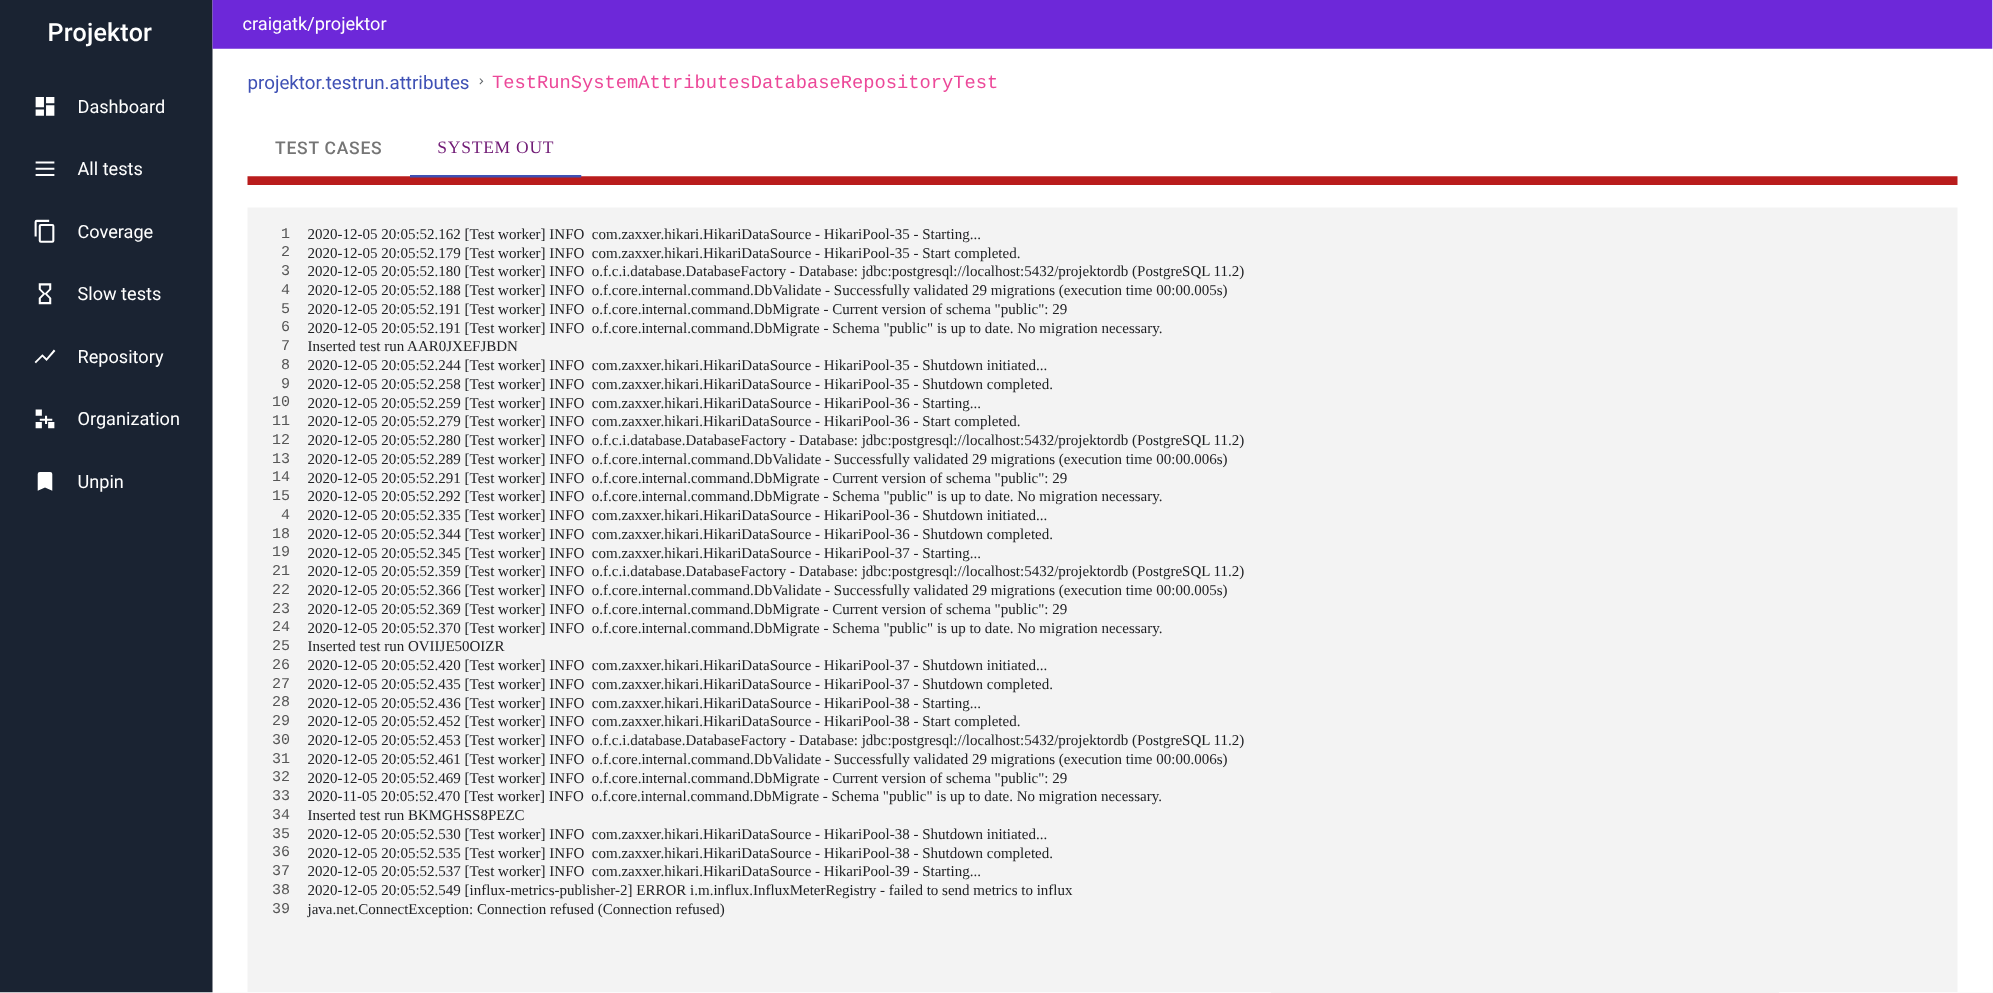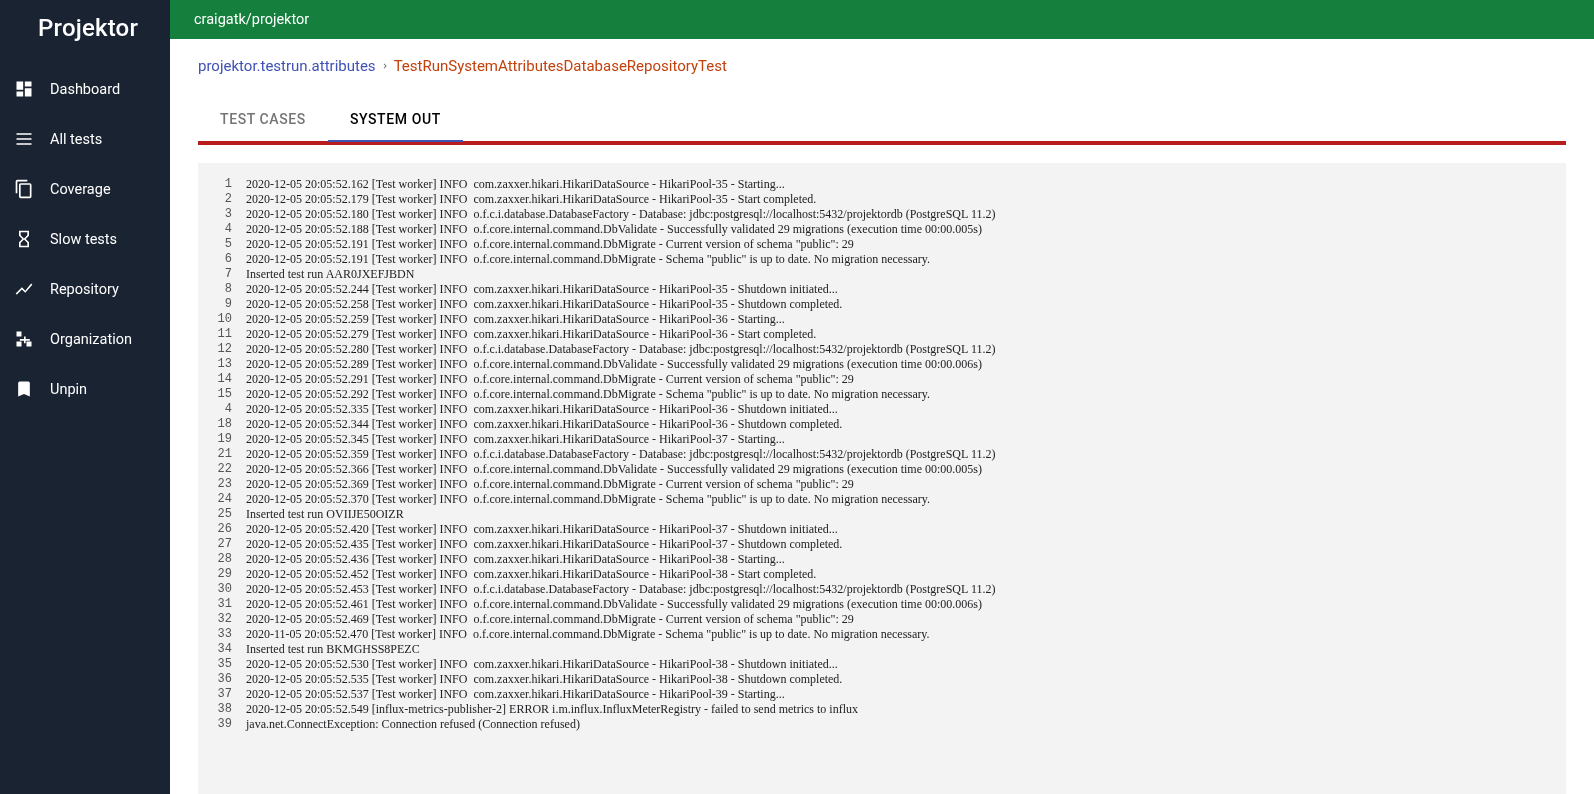--- a/index.html
+++ b/index.html
@@ -9,26 +9,26 @@
   
   .sidebar {
     width: 170px;
     background: #1a2332;
     color: #fff;
     display: flex;
     flex-direction: column;
     flex-shrink: 0;
   }
   .sidebar-title {
-    font-size: 24px;
+    font-size: 20px;
     font-weight: 500;
     padding: 14px 20px 14px 38px;
     letter-spacing: 0.2px;
   }
-  .sidebar-items { padding-top: 8px; }
+  .sidebar-items { padding-top: 8px; margin-left: 12px; }
   .sidebar-item {
     display: flex;
     align-items: center;
     padding: 13px 12px;
     cursor: pointer;
     font-size: 14.5px;
   }
   .sidebar-item .icon {
     width: 24px;
     height: 24px;
@@ -38,21 +38,21 @@
     margin-right: 14px;
     flex-shrink: 0;
   }
   .sidebar-item .icon svg { fill: #fff; width: 20px; height: 20px; }
 
   
   .right { flex: 1; display: flex; flex-direction: column; min-width: 0; }
 
   .topbar {
     height: 39px;
-    background: #15803d;
+    background: #6d28d9;
     color: #fff;
     display: flex;
     align-items: center;
     padding: 0 24px;
     font-size: 14.5px;
     flex-shrink: 0;
   }
 
   .content { flex: 1; padding: 18px 28px 0 28px; overflow: hidden; display: flex; flex-direction: column; }
 
@@ -60,38 +60,38 @@
     display: flex;
     align-items: center;
     gap: 4px;
     font-size: 15px;
     color: #202124;
     flex-shrink: 0;
     padding-bottom: 22px;
   }
   .breadcrumb-link { color: #3f51b5; text-decoration: none; }
   .breadcrumb-chevron { color: #5f6368; font-size: 14px; }
-  .breadcrumb-current { color: #c2410c; }
+  .breadcrumb-current { color: #ec4899; font-family: Liberation Mono, monospace; }
 
   .tabs {
     display: flex;
-    border-bottom: 4px solid #b91c1c;
+    border-bottom: 7px solid #b91c1c;
     flex-shrink: 0;
   }
   .tab {
     padding: 14px 22px;
     font-size: 14px;
     font-weight: 500;
     letter-spacing: 0.6px;
     color: #757575;
     cursor: pointer;
     position: relative;
     text-transform: uppercase;
   }
-  .tab.active { color: #000000; }
+  .tab.active { color: #701a75; font-family: Liberation Serif, serif; }
   .tab.active::after {
     content: "";
     position: absolute;
     left: 0; right: 0; bottom: -1px;
     height: 2px;
     background: #3f51b5;
   }
 
   .log-panel {
     background: #f3f3f3;

